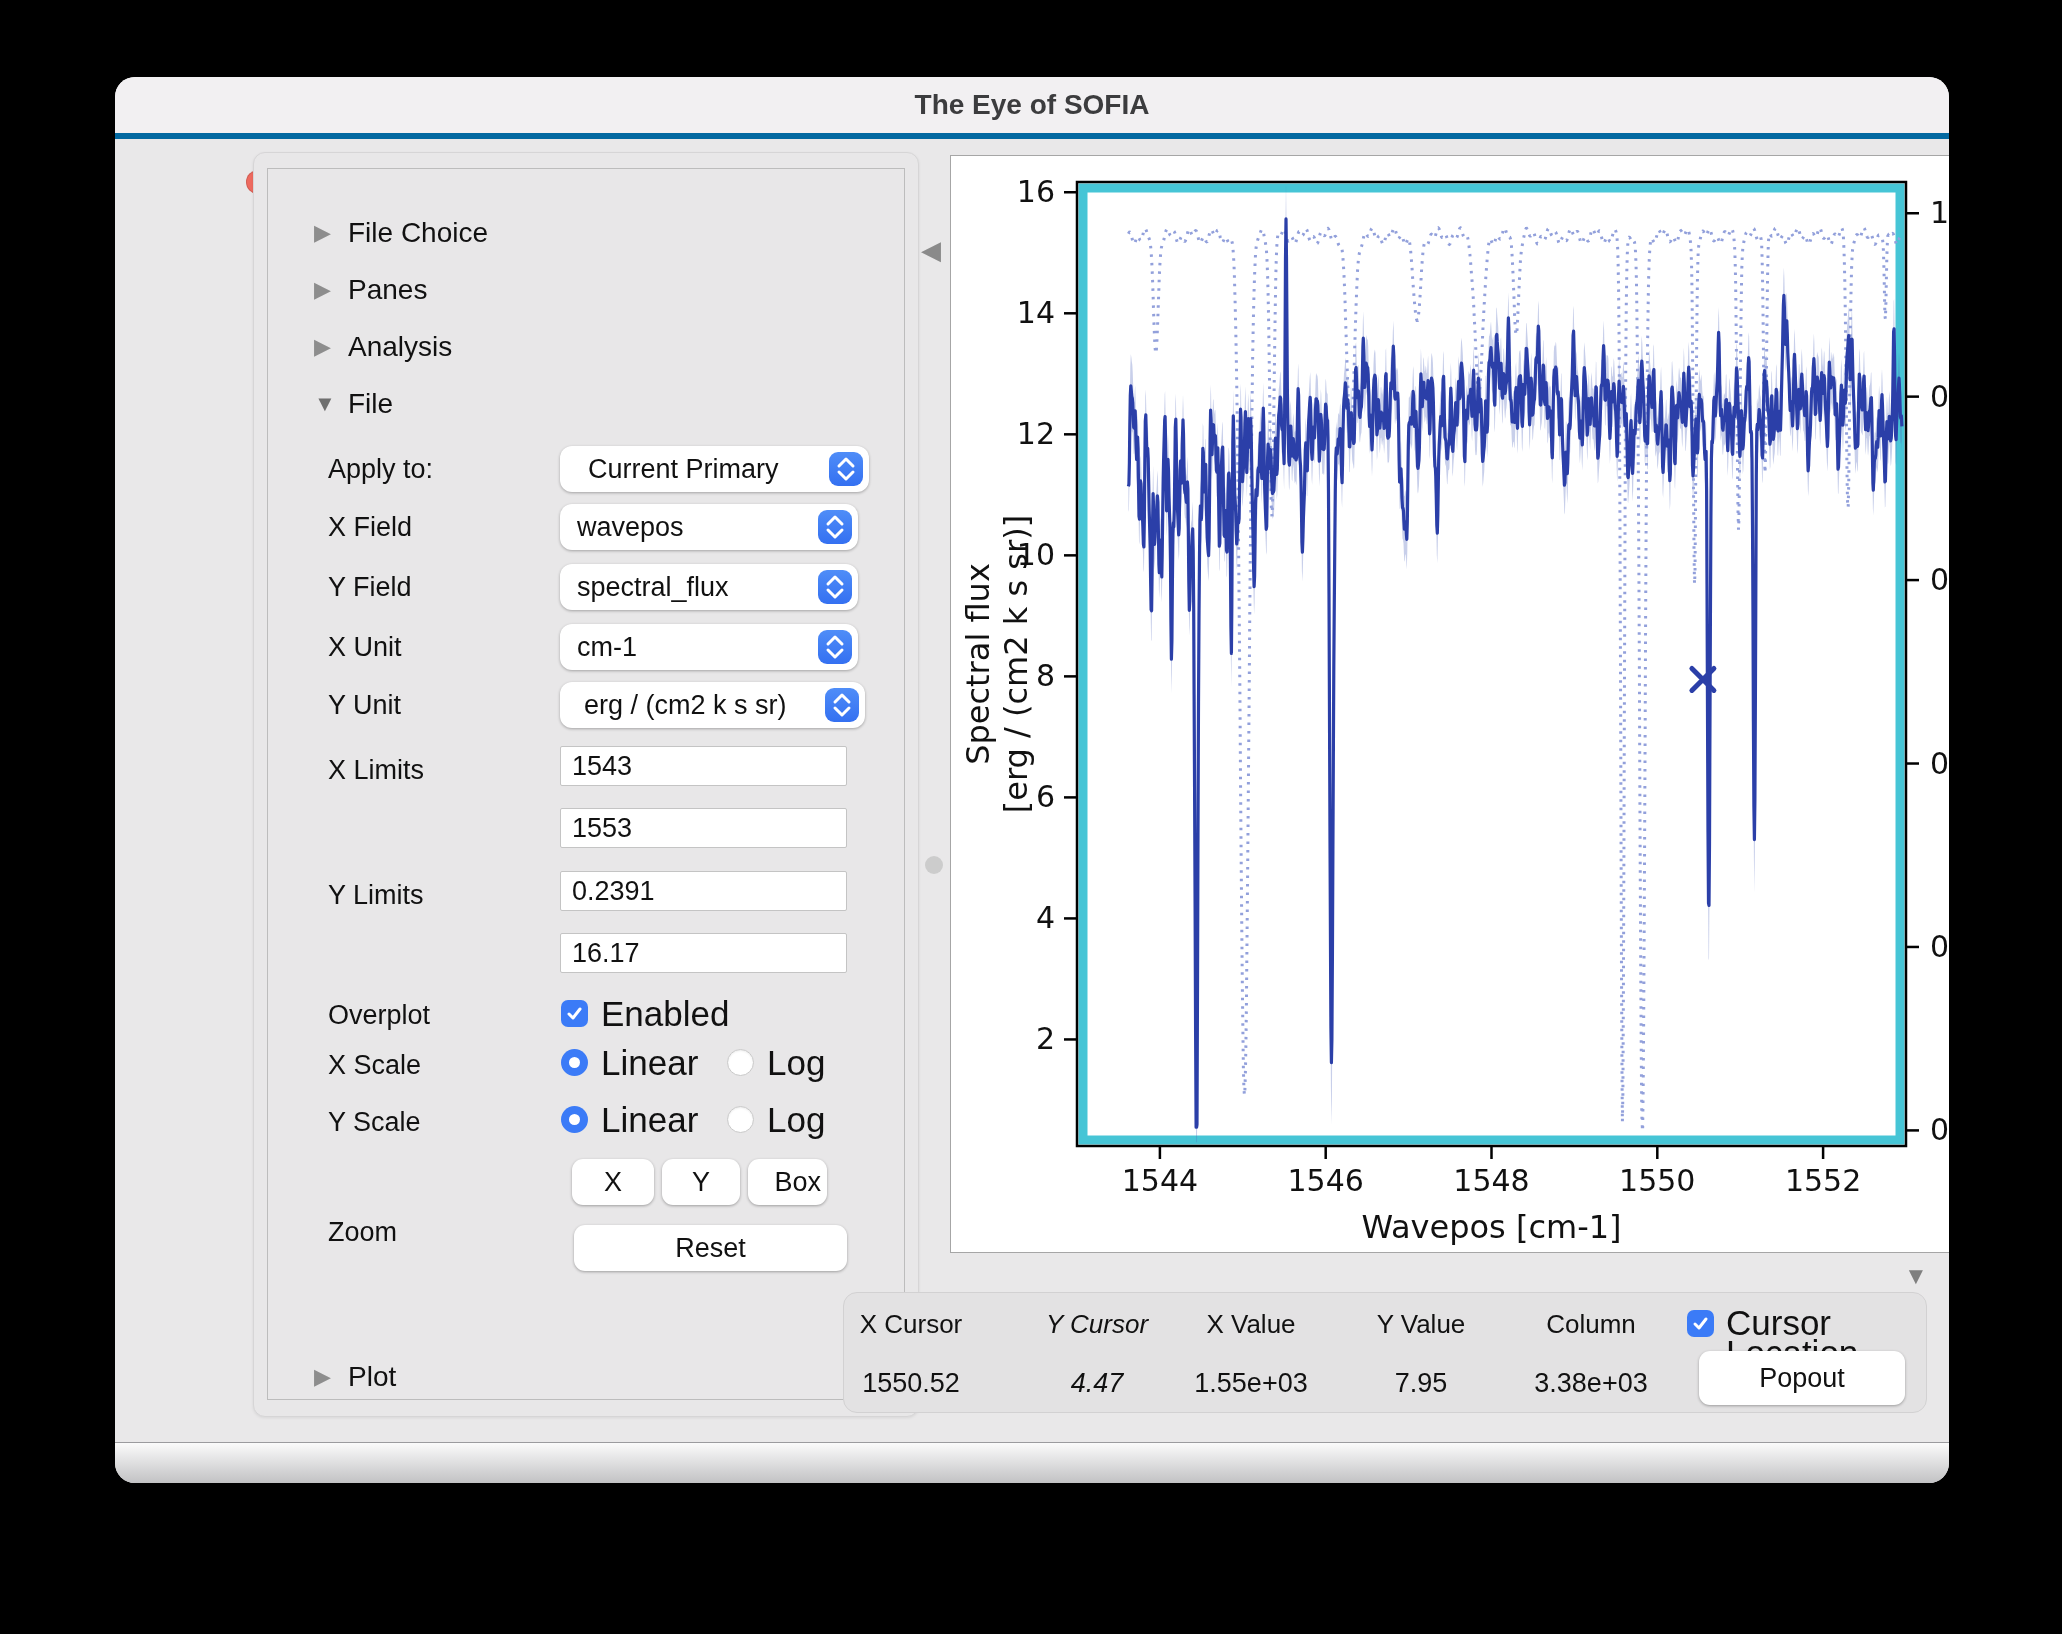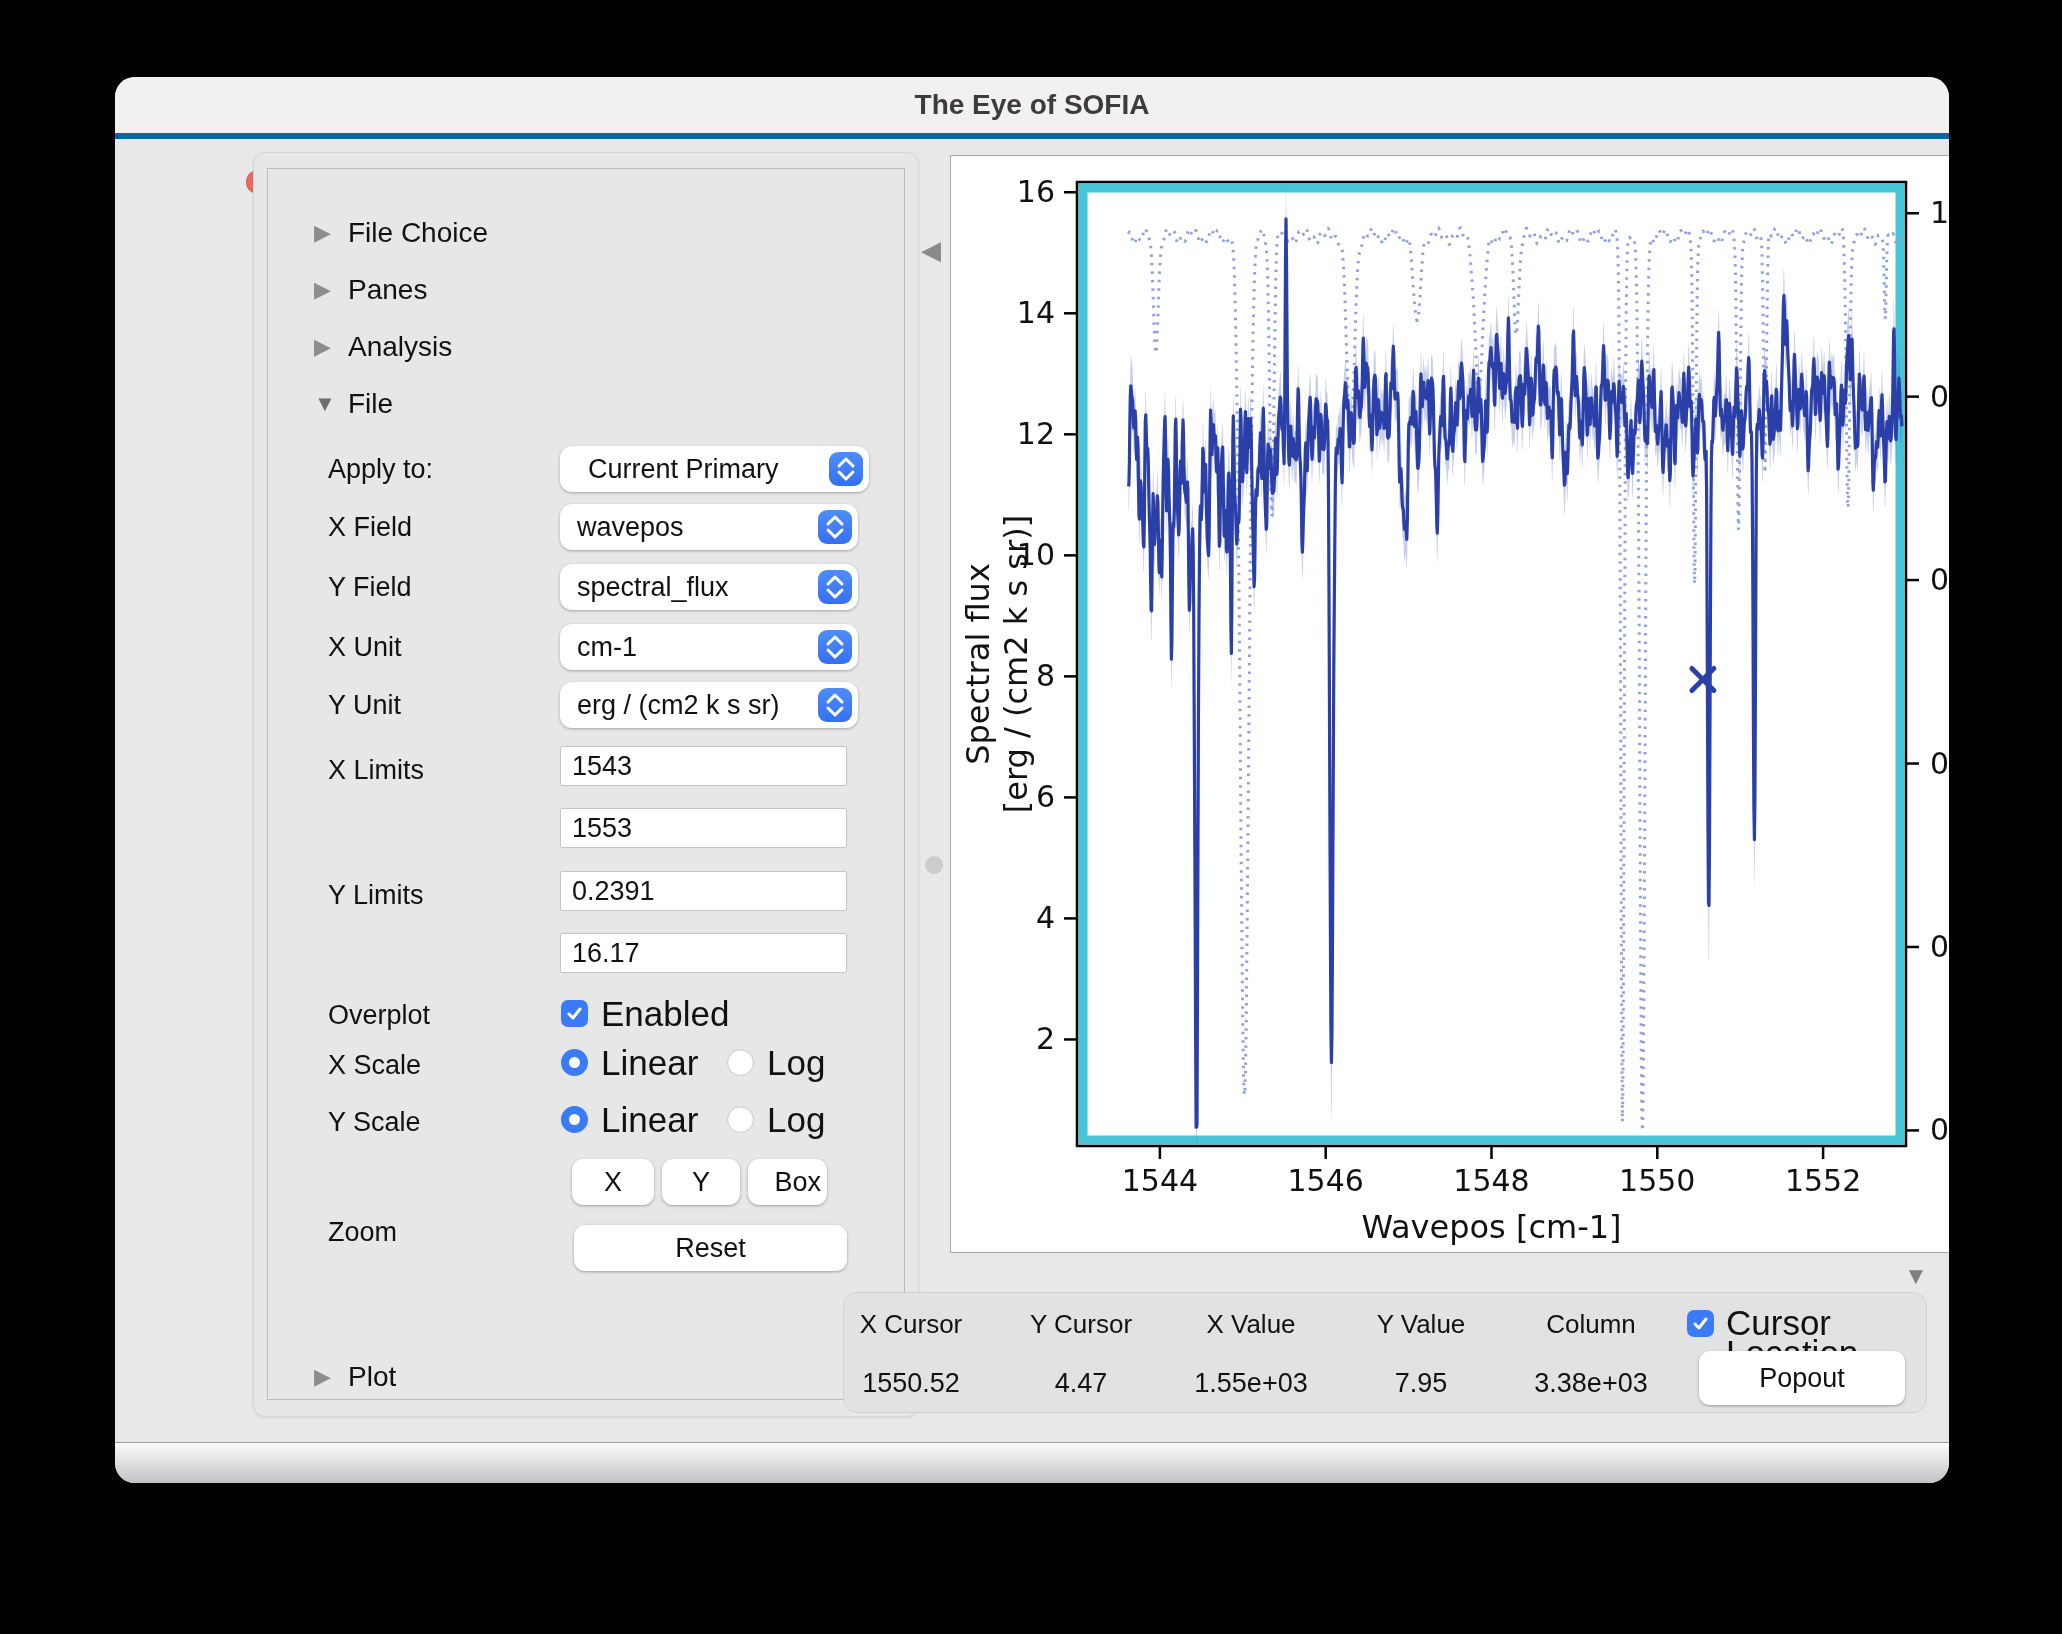--- a/index.html
+++ b/index.html
@@ -137,21 +137,21 @@
         <div class="dropdown" style="top:455px;">
           <span class="ddtext">cm-1</span>
           <span class="stepper">
             <svg width="22" height="28" viewBox="0 0 22 28">
                 <path d="M4 11 L11 4 L18 11 M4 17 L11 24 L18 17" fill="none" stroke="#fff" stroke-width="3" stroke-linecap="round" stroke-linejoin="round"></path>
               </svg>
           </span>
         </div>
 
         <div class="flabel" style="top:519px;">Y Unit</div>
-        <div class="dropdown" style="top:513px;">
+        <div class="dropdown" style="top:513px;padding-left:7px;">
           <span class="ddtext">erg / (cm2 k s sr)</span>
           <span class="stepper">
             <svg width="22" height="28" viewBox="0 0 22 28">
                 <path d="M4 11 L11 4 L18 11 M4 17 L11 24 L18 17" fill="none" stroke="#fff" stroke-width="3" stroke-linecap="round" stroke-linejoin="round"></path>
               </svg>
           </span>
         </div>
 
         <div class="flabel" style="top:584px;">X Limits</div>
         <input class="tinput" style="top: 577px;" value="1543">
@@ -257,21 +257,21 @@
         </svg>
     </div>
 
     <div class="collapse-down" style="left:1789px;top:1185px;">▼</div>
 
     <div class="statusbar" style="left:728px;top:1215px;">
       <div class="sfield" style="left:-18px;">
         <div class="slabel">X Cursor</div>
         <div class="svalue">1550.52</div>
       </div>
-      <div class="sfield" style="left:152px;">
+      <div class="sfield" style="left:168px;font-style:italic;">
         <div class="slabel">Y Cursor</div>
         <div class="svalue">4.47</div>
       </div>
       <div class="sfield" style="left:322px;">
         <div class="slabel">X Value</div>
         <div class="svalue">1.55e+03</div>
       </div>
       <div class="sfield" style="left:492px;">
         <div class="slabel">Y Value</div>
         <div class="svalue">7.95</div>

